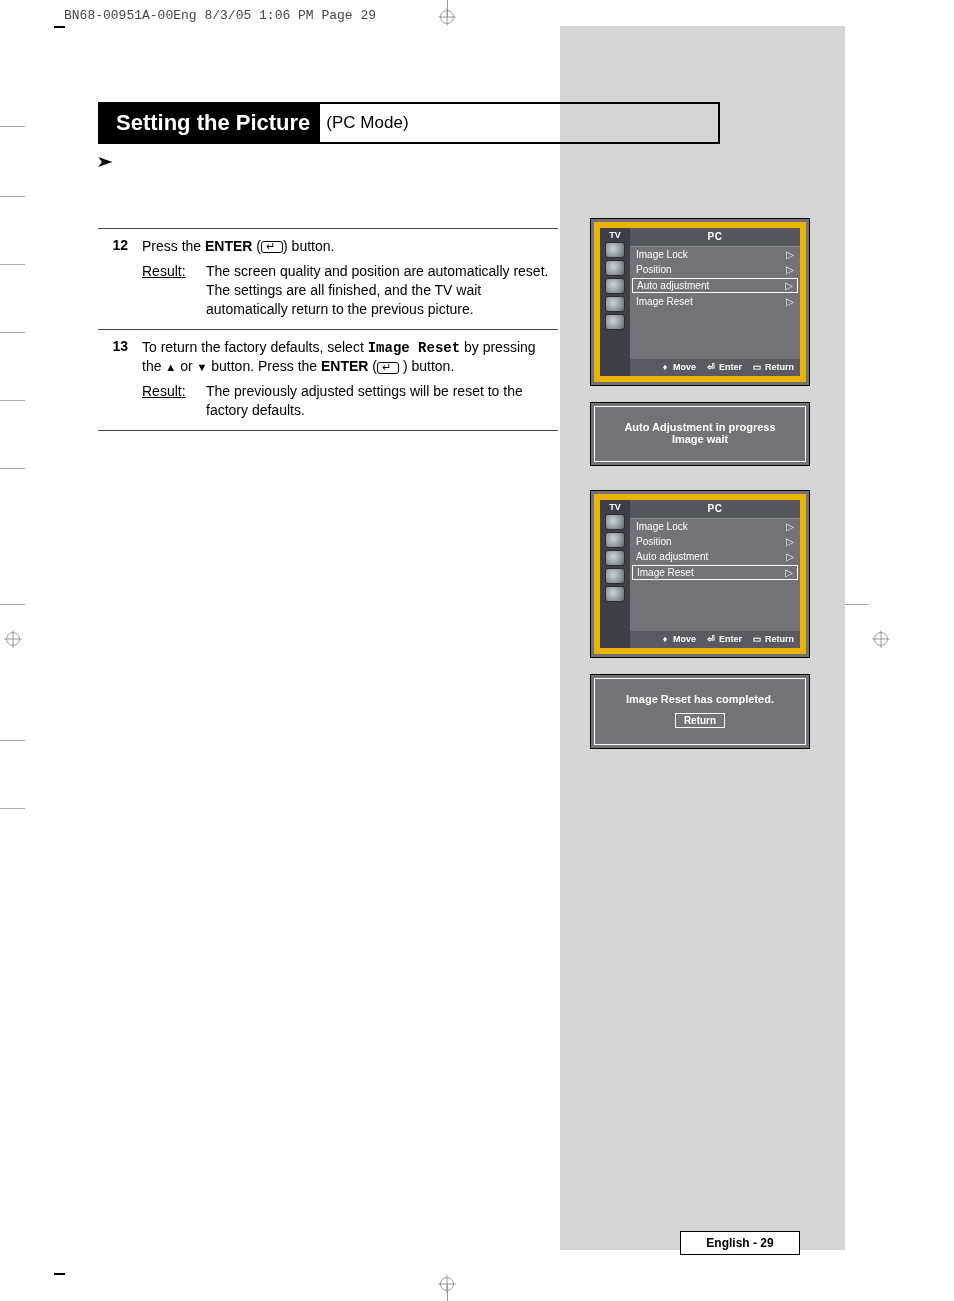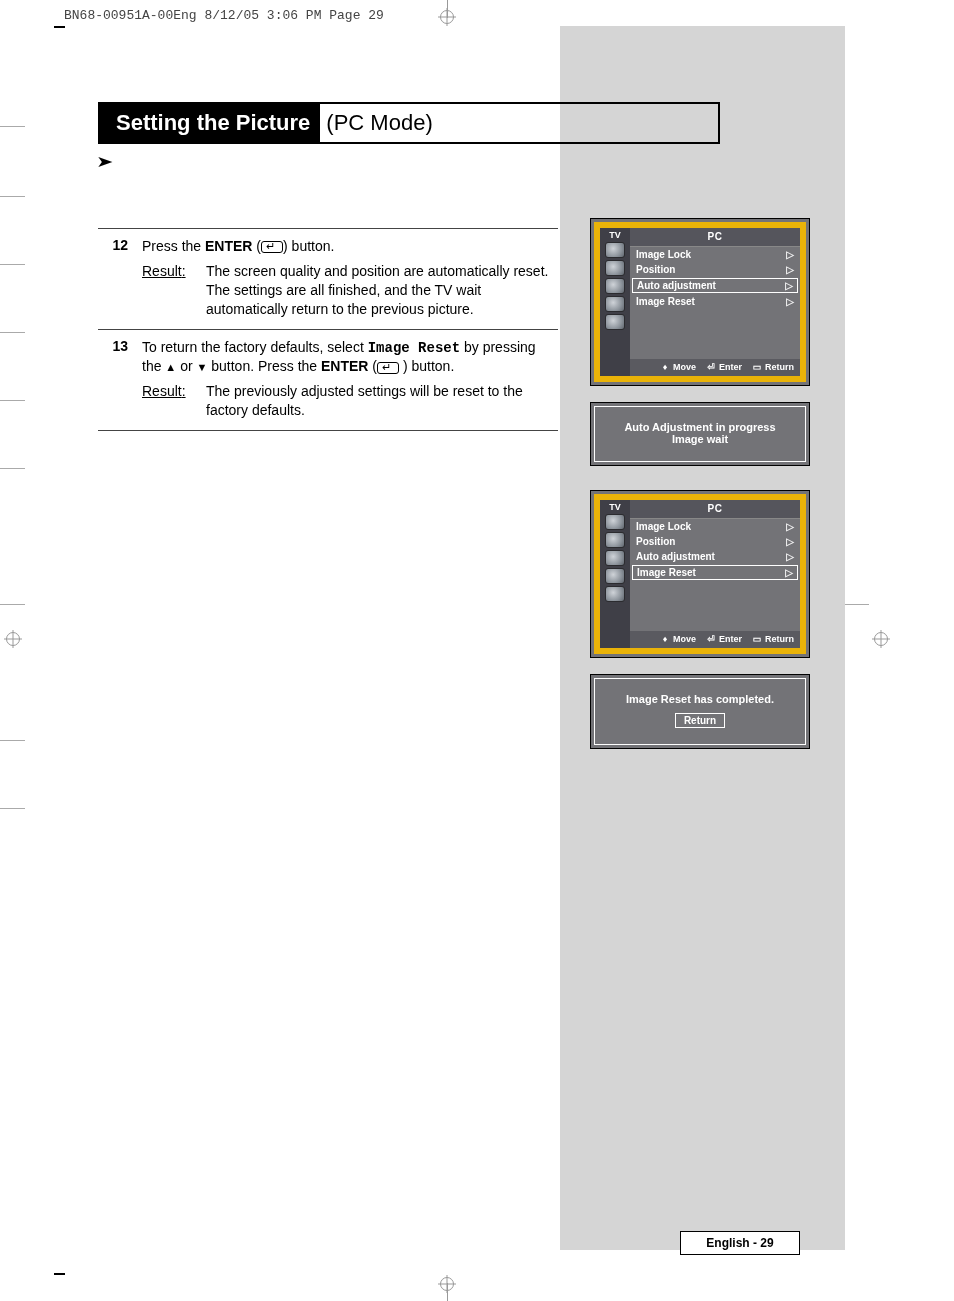--- a/index.html
+++ b/index.html
@@ -59,21 +59,21 @@
     border-left:none;
     padding:0;
   }
   .title-black {
     background:#000; color:#fff;
     display:inline-block;
     padding:6px 10px 6px 18px;
     font-size:22px; font-weight:900;
     white-space:nowrap;
   }
-  .title-sub { font-size:22px; font-weight:400; color:#000; padding-left:6px; }
+  .title-sub { font-size:17px; font-weight:400; color:#000; padding-left:6px; }
   .title-row { display:flex; align-items:center; }
 
   .preset-line {
     position:absolute; top:152px; left:98px; width:560px;
     font-size:14px;
     display:flex; align-items:center; gap:8px;
   }
   .preset-line .arrowhead {
      font-size:16px;  display:inline-block; transform:scaleX(1.3);
   }
@@ -126,21 +126,21 @@
   .osd-sideicon {
     width:20px; height:16px; border-radius:3px;
     background:radial-gradient(circle at 40% 40%, #cfd3d8 0%, #8d949c 60%, #5e646c 100%);
     border:1px solid #2b2b2f;
   }
   .osd-main { flex:1; display:flex; flex-direction:column; }
   .osd-title { text-align:center; padding:3px 0 4px; border-bottom:1px solid #888; background:#55555c; font-size:10px; letter-spacing:.5px;}
   .osd-item {
     display:flex; justify-content:space-between; align-items:center;
     padding:2px 6px;
-    font-weight:700;
+    font-weight:400;
   }
   .osd-item .chev { font-size:10px; opacity:.9; }
   .osd-item.sel { border:1px solid #fff; margin:1px 2px; padding:1px 4px; }
   .osd-space { height:50px; }
   .osd-foot {
     display:flex; justify-content:flex-end; gap:10px;
     padding:3px 6px 4px; font-size:9px; font-weight:700;
     background:#5a5a60;
   }
   .osd-foot span.i { display:inline-flex; align-items:center; gap:3px;}
@@ -159,21 +159,21 @@
   
   .pgnum {
     position:absolute; bottom:46px; left:680px;
     width:120px; border:1px solid #000; background:#fff;
     text-align:center; font-size:12px; font-weight:700; padding:4px 0;
   }
 </style>
 </head>
 <body>
 
-<div class="proof-header">BN68-00951A-00Eng  8/12/05  3:06 PM  Page 29</div>
+<div class="proof-header">BN68-00951A-00Eng  8/3/05  1:06 PM  Page 29</div>
 <div class="crop-v" style="top:0;left:447px"></div>
 <div class="crop-v" style="bottom:0;left:447px"></div>
 <div class="reg-mark" style="top:8px;left:438px">
     <span class="circ"></span>
   </div>
 <div class="reg-mark" style="bottom:8px;left:438px">
     <span class="circ"></span>
   </div>
 <div class="reg-mark" style="top:630px;left:4px">
     <span class="circ"></span>

